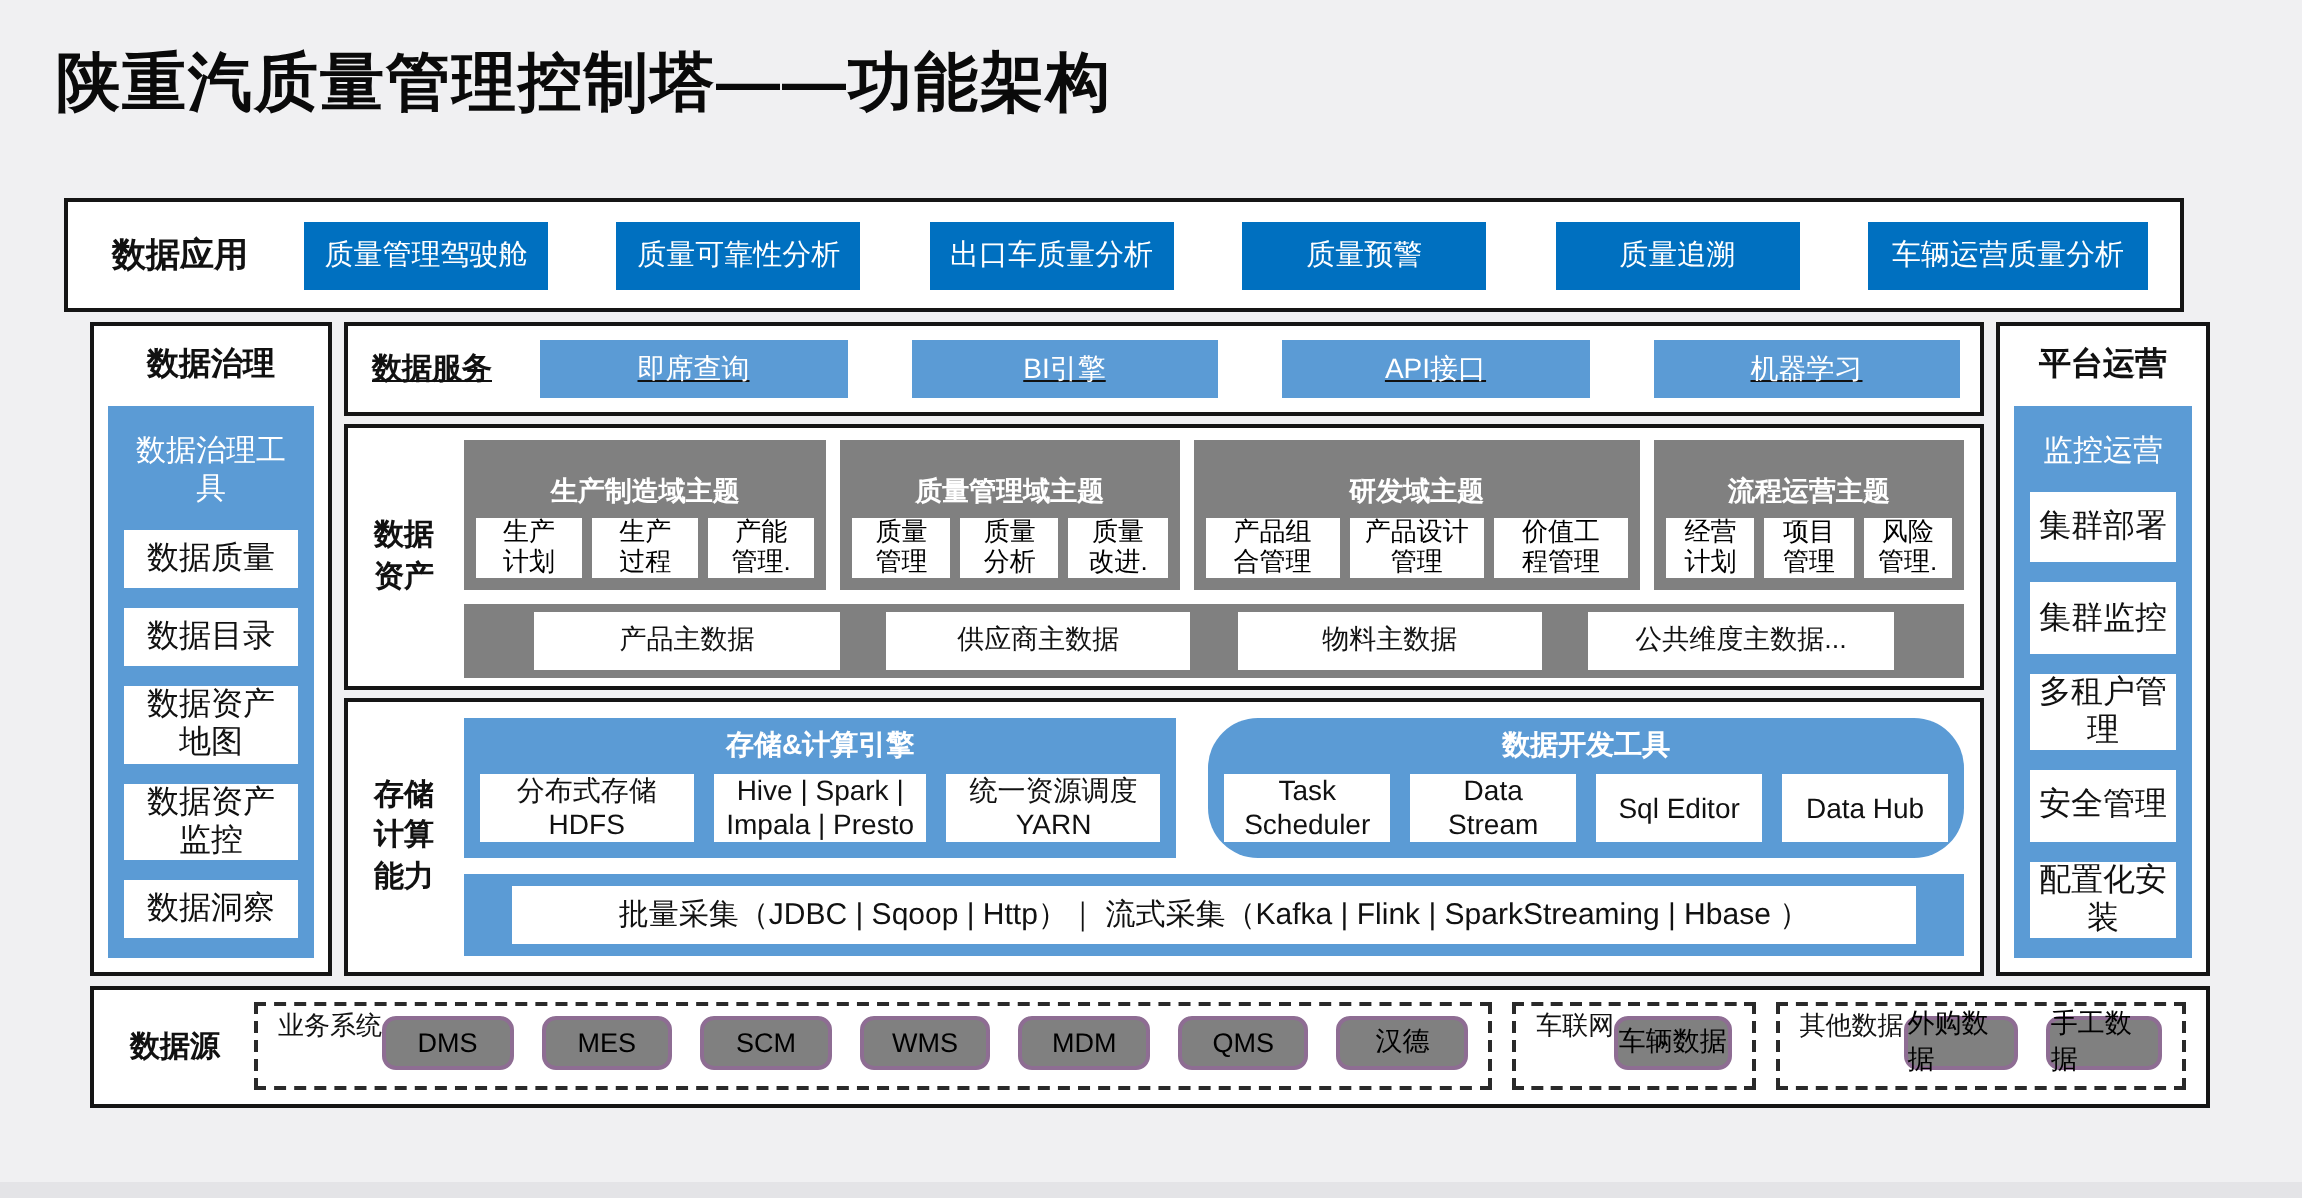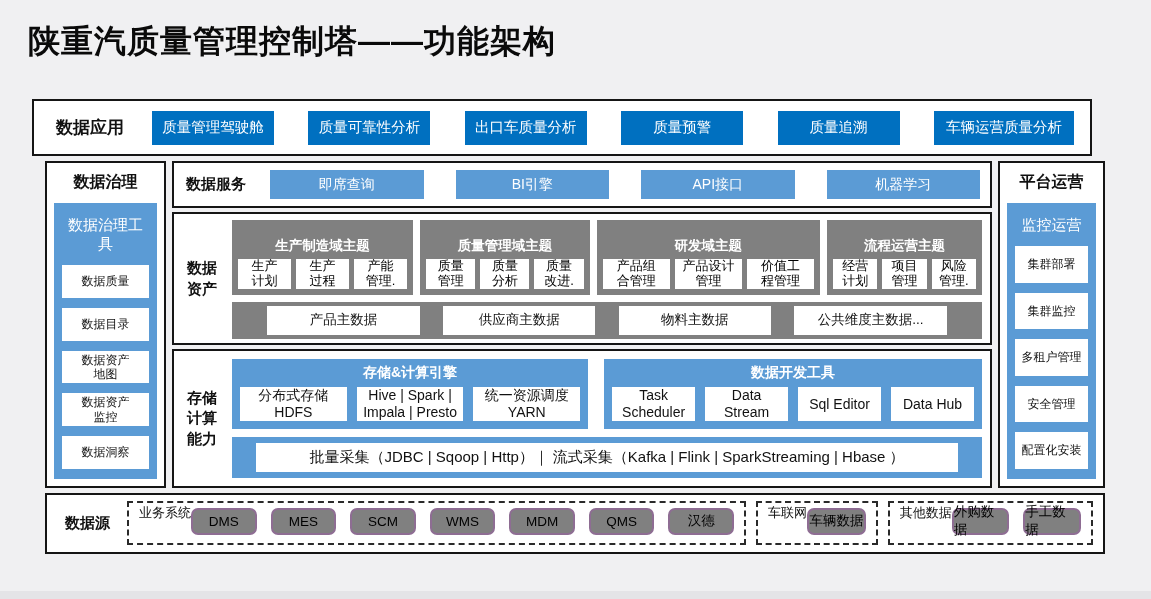--- a/index.html
+++ b/index.html
@@ -35,24 +35,24 @@
   .side-hdr{height:38px;display:flex;align-items:center;justify-content:center;font-weight:bold;font-size:16px;}
   .side-panel{
     position:absolute;left:7px;right:7px;top:40px;bottom:7px;
     background:var(--accent-light,#5B9BD5);
     display:flex;flex-direction:column;padding:4px 8px 10px;box-sizing:border-box;
   }
   .panel-title{color:#fff;text-align:center;font-size:15px;padding:9px 0 11px;flex:0 0 auto;}
   .panel-items{flex:1;display:flex;flex-direction:column;gap:10px;}
   .panel-item{
     background:#fff;flex:1;display:flex;align-items:center;justify-content:center;
-    text-align:center;font-size:12px;line-height:1.2;white-space:pre-line;
-  }
-  
-  .services{left:172px;top:161px;width:820px;height:47px;display:flex;align-items:center;padding:0 10px 0 12px;}
+    text-align:center;font-size:16px;line-height:1.2;white-space:pre-line;
+  }
+  
+  .services{left:172px;top:161px;width:820px;height:47px;display:flex;align-items:center;padding:0 10px 0 12px;text-decoration:underline;}
   .svc-label{font-weight:bold;font-size:15px;flex:0 0 78px;}
   .svc-buttons{flex:1;display:flex;gap:32px;margin-left:6px;}
   .btn-light{
     flex:1;height:29px;background:var(--accent-light,#5B9BD5);color:#fff;
     display:flex;align-items:center;justify-content:center;font-size:14px;
   }
   
   .assets{left:172px;top:212px;width:820px;height:133px;}
   .col-label{
     position:absolute;left:0;top:0;bottom:0;width:56px;
@@ -75,21 +75,21 @@
   }
   .master-item{
     width:21%;height:29px;background:#fff;font-size:13.5px;
     display:flex;align-items:center;justify-content:center;
   }
   
   .storage{left:172px;top:349px;width:820px;height:139px;}
   .storage-content{position:absolute;left:58px;right:8px;top:8px;bottom:8px;display:flex;flex-direction:column;}
   .bgroups-row{display:flex;gap:16px;flex:1;}
   .bgroup{background:var(--accent-light,#5B9BD5);padding:2px 8px 8px;display:flex;flex-direction:column;box-sizing:border-box;}
-  .bgroup.g1{flex:0.94;}.bgroup.g2{flex:1;}
+  .bgroup.g1{flex:0.94;}.bgroup.g2{flex:1;border-radius:25px;}
   .bgroup-title{color:#fff;font-size:14px;font-weight:600;text-align:center;padding:3px 0 5px;flex:0 0 auto;}
   .bgroup-items{flex:1;display:flex;gap:10px;}
   .bgroup-item{
     flex:1;background:#fff;font-size:14px;line-height:1.2;
     display:flex;align-items:center;justify-content:center;text-align:center;white-space:pre-line;
   }
   .ingest-bar{margin-top:8px;height:41px;flex:0 0 auto;background:var(--accent-light,#5B9BD5);padding:6px 24px;box-sizing:border-box;}
   .ingest-inner{height:100%;background:#fff;display:flex;align-items:center;justify-content:center;font-size:15px;}
   
   .sources{left:45px;top:493px;width:1060px;height:61px;display:flex;align-items:stretch;padding:6px 10px 7px 18px;}

